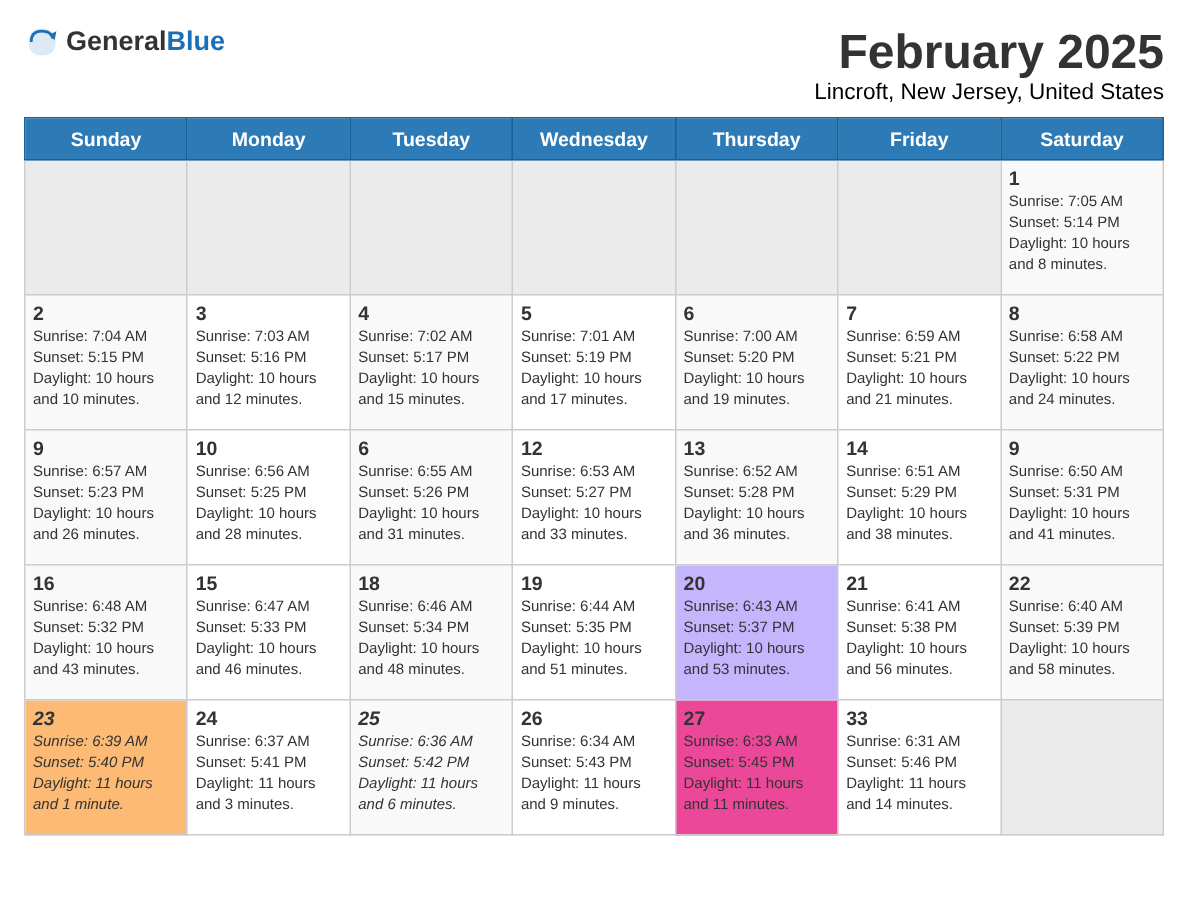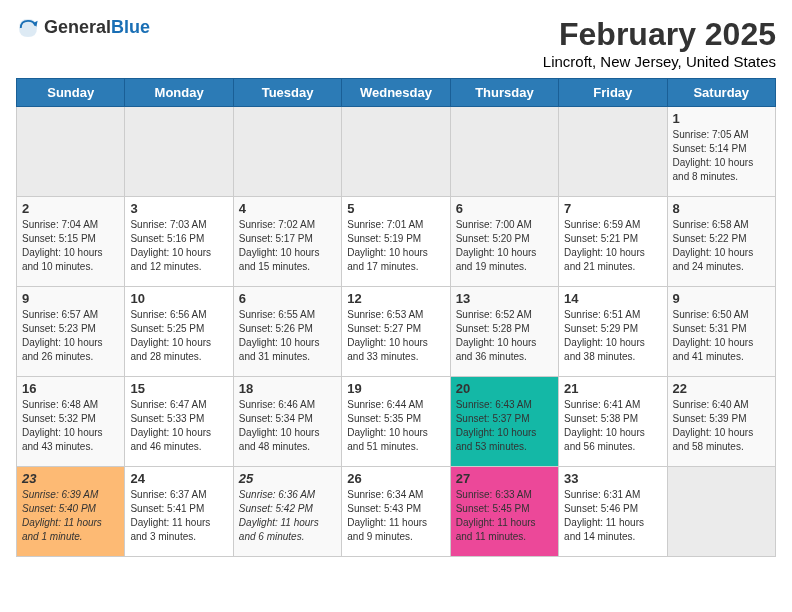--- a/index.html
+++ b/index.html
@@ -207,21 +207,21 @@
           <div class="day-info">Sunrise: 6:47 AM<br>Sunset: 5:33 PM<br>Daylight: 10 hours and 46 minutes.</div>
         </td>
         <td style="background: rgb(249, 249, 249);">
           <span class="day-num">18</span>
           <div class="day-info">Sunrise: 6:46 AM<br>Sunset: 5:34 PM<br>Daylight: 10 hours and 48 minutes.</div>
         </td>
         <td style="background: rgb(255, 255, 255);">
           <span class="day-num">19</span>
           <div class="day-info">Sunrise: 6:44 AM<br>Sunset: 5:35 PM<br>Daylight: 10 hours and 51 minutes.</div>
         </td>
-        <td style="background: #14b8a6;">
+        <td style="background: #c4b5fd;">
           <span class="day-num">20</span>
           <div class="day-info">Sunrise: 6:43 AM<br>Sunset: 5:37 PM<br>Daylight: 10 hours and 53 minutes.</div>
         </td>
         <td style="background: rgb(255, 255, 255);">
           <span class="day-num">21</span>
           <div class="day-info">Sunrise: 6:41 AM<br>Sunset: 5:38 PM<br>Daylight: 10 hours and 56 minutes.</div>
         </td>
         <td style="background: rgb(249, 249, 249);">
           <span class="day-num">22</span>
           <div class="day-info">Sunrise: 6:40 AM<br>Sunset: 5:39 PM<br>Daylight: 10 hours and 58 minutes.</div>

